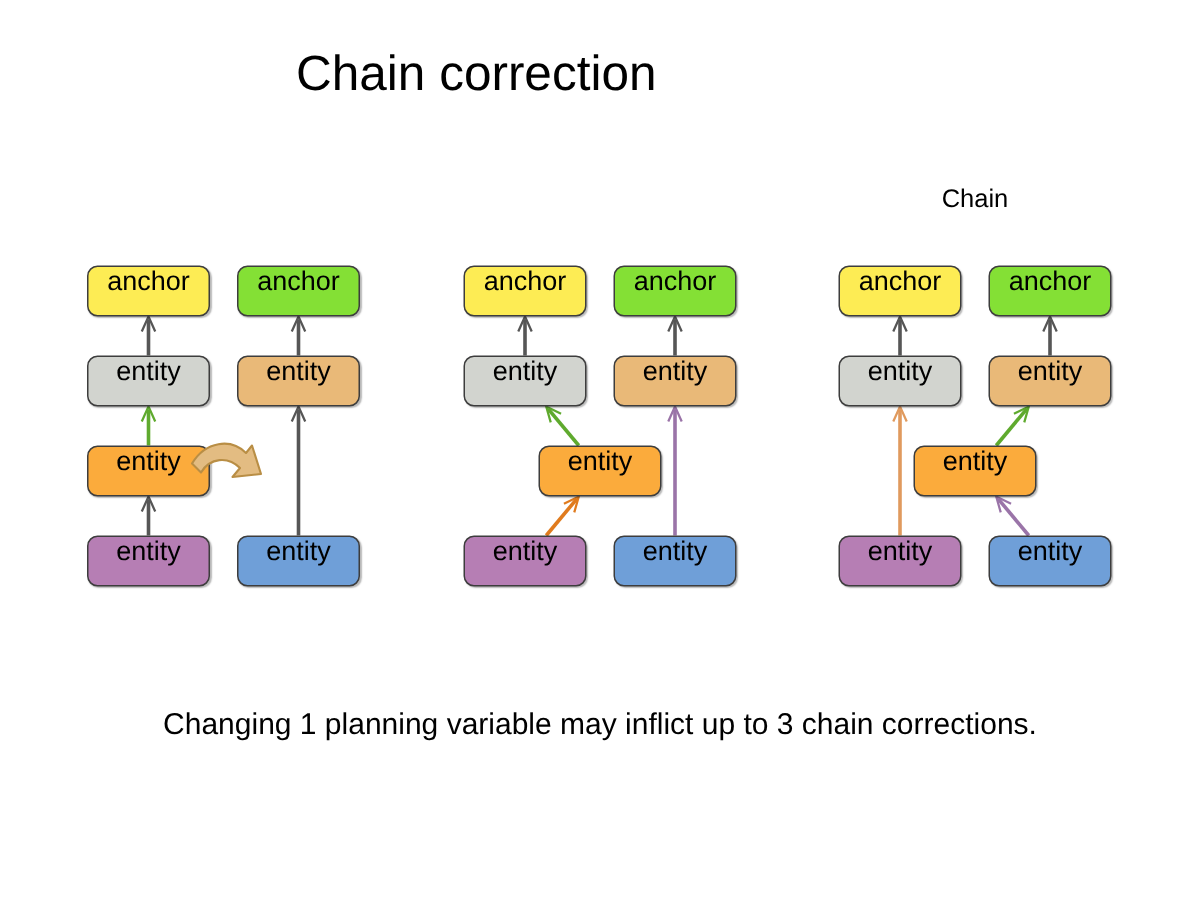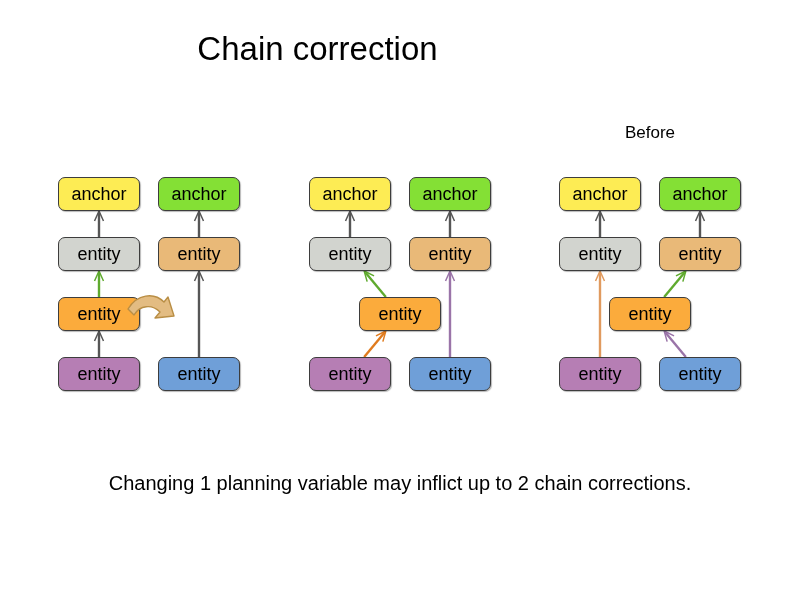--- a/index.html
+++ b/index.html
@@ -53,21 +53,21 @@
   #label-after  { left: 570px; top: 122px; }
 
   .node {
     position: absolute;
     width: 82px;
     height: 34px;
     box-sizing: border-box;
     border: 1px solid #3d3d3d;
     border-radius: 7px;
     display: flex;
-    align-items: center;
+    align-items: flex-start;
     justify-content: center;
     font-size: 18px;
     line-height: 18px;
     color: #000;
     box-shadow: 1px 1px 1px rgba(0,0,0,0.28);
     z-index: 3;
   }
 
   svg.edges {
     position: absolute;
@@ -80,21 +80,21 @@
   }
   svg.edges.over { z-index: 4; }
 </style>
 </head>
 <body>
 
 <div id="slide">
 
   <div class="title">Chain correction</div>
 
-  <div class="panel-label" id="label-after">Before</div>
+  <div class="panel-label" id="label-after">Chain</div>
 
   <svg class="edges" id="edge-layer">
       <g>
         <line x1="99" y1="237" x2="99" y2="213" stroke="#565656" stroke-width="2.4"></line>
         <path d="M 103.48536498365527 221.04397834343538 L 99 211 L 94.51463501634473 221.04397834343538" fill="none" stroke="#565656" stroke-width="1.5"></path>
       </g>
       <g>
         <line x1="199" y1="237" x2="199" y2="213" stroke="#565656" stroke-width="2.4"></line>
         <path d="M 203.48536498365527 221.04397834343538 L 199 211 L 194.51463501634473 221.04397834343538" fill="none" stroke="#565656" stroke-width="1.5"></path>
       </g>
@@ -217,14 +217,14 @@
         <span>entity</span>
       </div>
     </div>
 
   <svg class="edges over" id="move-layer">
       <g>
         <path d="M 128 309 C 137 294 154 292 164 302 L 168 297 L 174 316 L 155 318 L 160 312 C 152 304 140 305 134 315 Z" fill="#e3bc82" stroke="#b98e45" stroke-width="1.4" stroke-linejoin="round"></path>
       </g>
     </svg>
 
-  <div class="caption">Changing 1 planning variable may inflict up to 2 chain corrections.</div>
+  <div class="caption">Changing 1 planning variable may inflict up to 3 chain corrections.</div>
 </div>
 
 </body></html>

